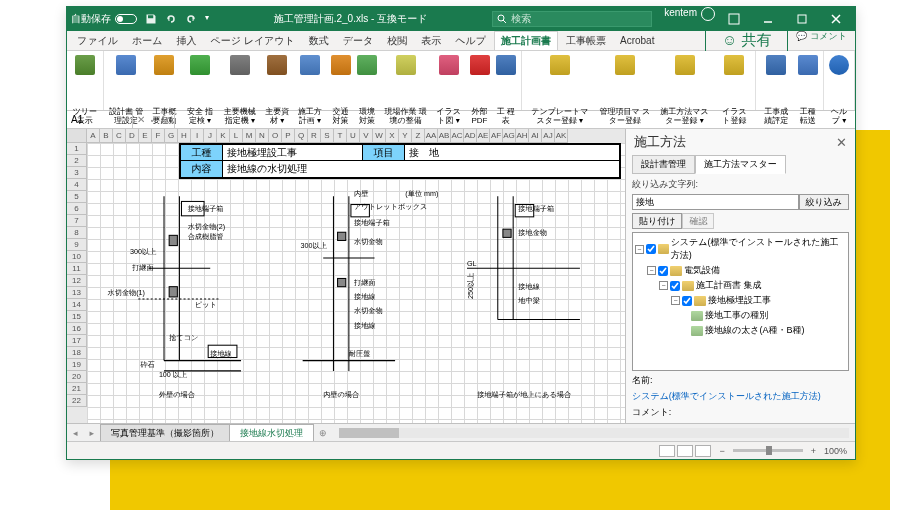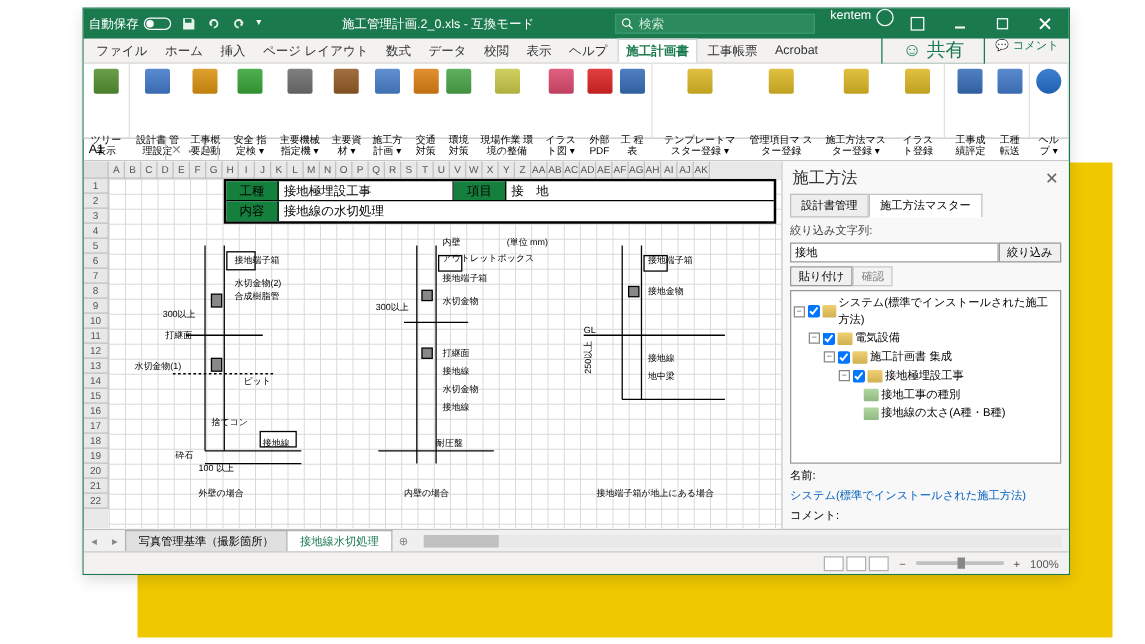--- a/index.html
+++ b/index.html
@@ -54,21 +54,21 @@
 .ch { width: 13px; text-align: center; border-right: 1px solid #c0c0c0; border-bottom: 1px solid #c0c0c0; line-height: 14px; color: #555; }
 .grid-body { flex: 1; display: flex; overflow: hidden; position: relative; }
 .row-headers { width: 20px; background: #e8e8e8; font-size: 8px; }
 .rh { height: 12px; border-bottom: 1px solid #c0c0c0; border-right: 1px solid #c0c0c0; text-align: center; line-height: 12px; color: #555; }
 .cells { flex: 1; position: relative; background-image: linear-gradient(#d8d8d8 1px, transparent 1px), linear-gradient(90deg, #d8d8d8 1px, transparent 1px); background-size: 13px 12px; }
 .form-overlay { position: absolute; left: 92px; top: 0; right: 4px; border: 2px solid #000; background: #fff; }
 .form-row { display: flex; border-bottom: 1px solid #000; height: 16px; font-size: 10px; }
 .form-row:last-child { border-bottom: none; }
 .fcell { border-right: 1px solid #000; padding: 0 4px; display: flex; align-items: center; }
 .fcell:last-child { border-right: none; }
-.fcell.lbl { width: 42px; background: #15803d; justify-content: center; }
+.fcell.lbl { width: 42px; background: #7dd3fc; justify-content: center; }
 .diagram-area { position: absolute; left: 0; top: 36px; right: 4px; bottom: 4px; }
 .diagram-area svg { width: 100%; height: 100%; }
 .dtext { font-size: 7px; fill: #000; }
 .side-panel { width: 230px; border-left: 1px solid #c0c0c0; background: #f8f8f8; display: flex; flex-direction: column; font-size: 10px; }
 .sp-header { display: flex; justify-content: space-between; align-items: center; padding: 4px 8px; font-size: 13px; color: #333; }
 .sp-close { cursor: pointer; color: #666; }
 .sp-tabs { display: flex; padding: 0 6px; font-size: 9px; }
 .sp-tab { padding: 2px 8px; border: 1px solid #c0c0c0; background: #eee; cursor: pointer; }
 .sp-tab.active { background: #fff; border-bottom: 1px solid #fff; }
 .sp-body { flex: 1; padding: 4px 6px; display: flex; flex-direction: column; gap: 3px; }

